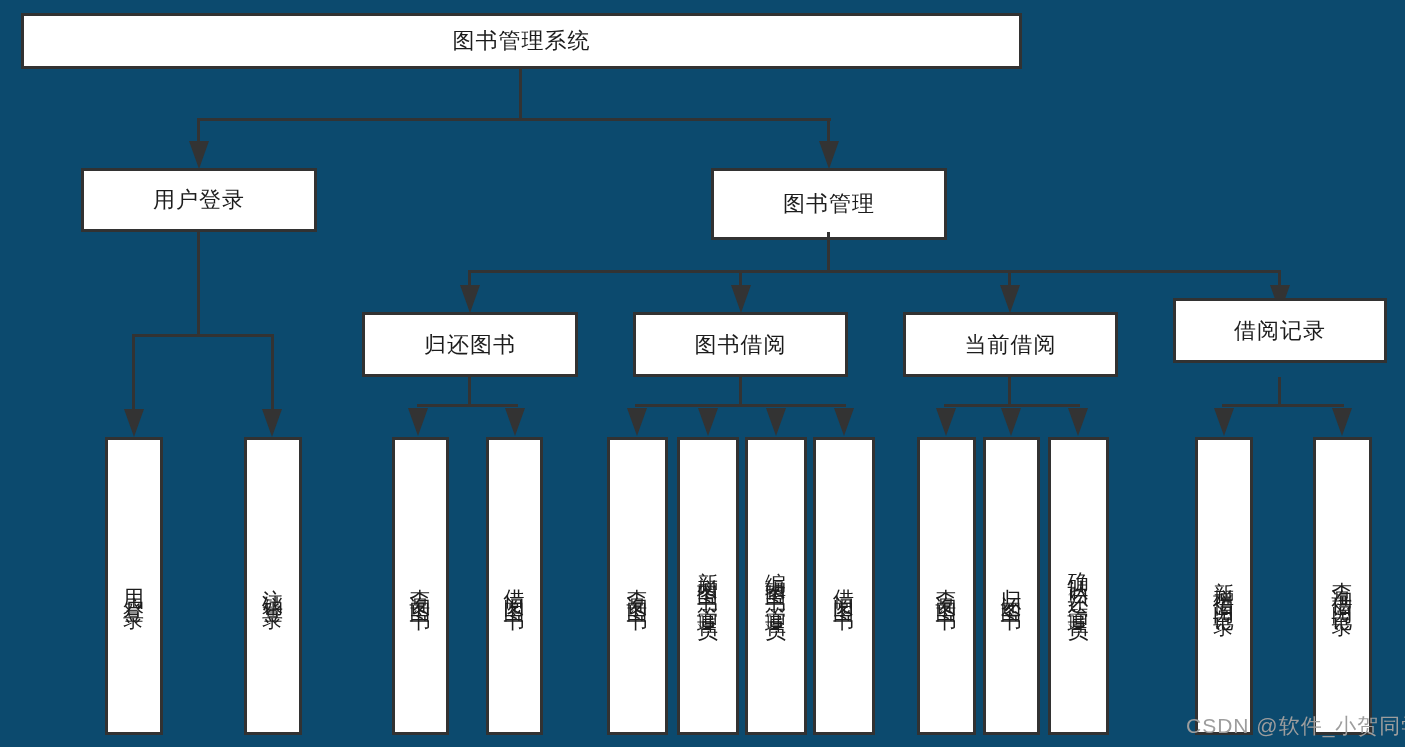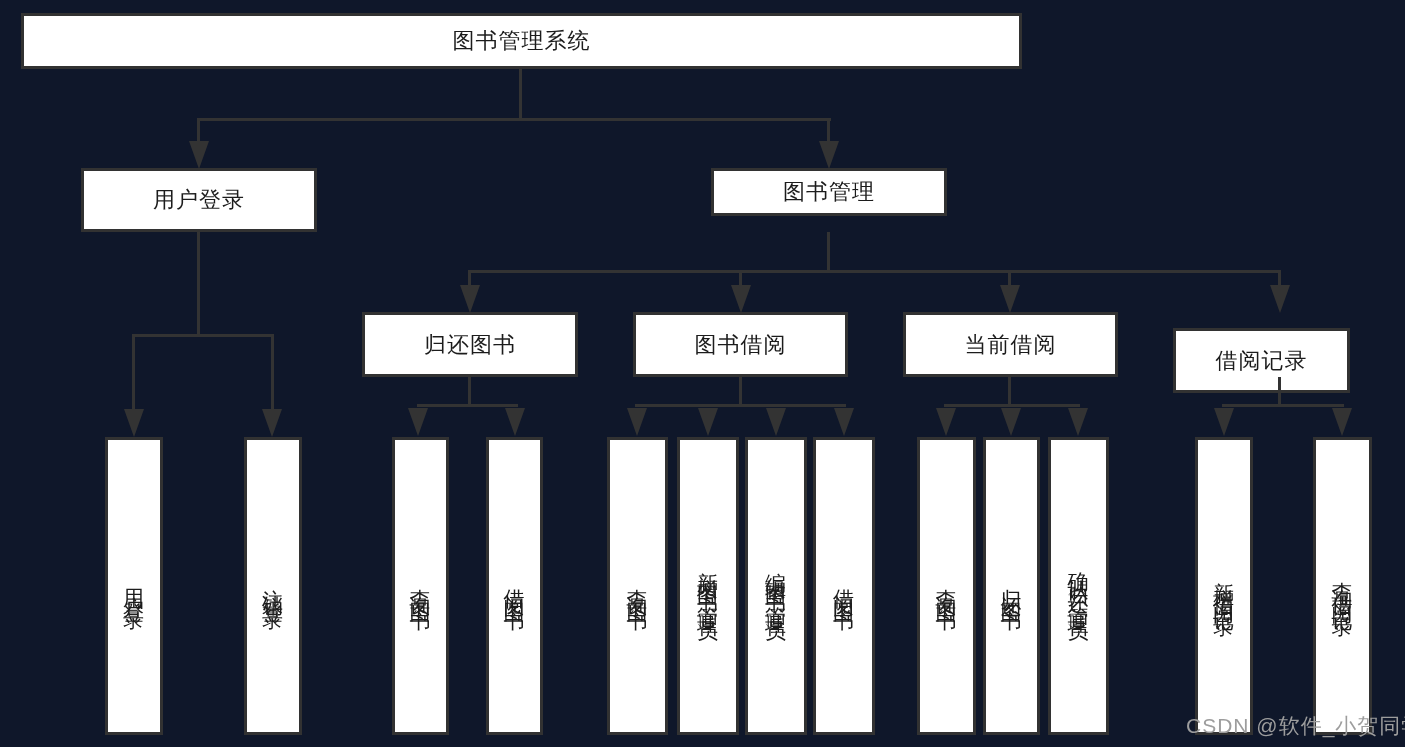--- a/index.html
+++ b/index.html
@@ -1,20 +1,20 @@
 <!DOCTYPE html>
 <html><head>
 <meta charset="utf-8">
 <style>
   html, body { margin: 0; padding: 0; background: #ffffff; }
   .canvas {
     position: relative;
     width: 1405px;
     height: 747px;
-    background: #0f172a;
+    background: #0c4a6e;
     overflow: hidden;
     font-family: "Liberation Sans", sans-serif;
   }
   .node {
     position: absolute;
     box-sizing: border-box;
     border: 3px solid #323232;
     background: #ffffff;
     display: flex;
     align-items: center;
@@ -65,21 +65,21 @@
   <div class="vline" style="left:519px;top:69px;height:51px"></div>
   <div class="hline" style="left:197px;top:118px;width:634px"></div>
   <div class="vline" style="left:197px;top:118px;height:26px"></div>
   <div class="vline" style="left:827px;top:118px;height:26px"></div>
   <div class="arrow" style="left:189px;top:141px"></div>
   <div class="arrow" style="left:819px;top:141px"></div>
 
   <div class="node" style="left:81px;top:168px;width:236px;height:64px">
     <span class="lbl">用户登录</span>
   </div>
-  <div class="node" style="left:711px;top:168px;width:236px;height:48px">
+  <div class="node" style="left:711px;top:168px;width:236px;height:72px">
     <span class="lbl">图书管理</span>
   </div>
 
   <div class="vline" style="left:197px;top:232px;height:105px"></div>
   <div class="hline" style="left:132px;top:334px;width:142px"></div>
   <div class="vline" style="left:132px;top:334px;height:76px"></div>
   <div class="vline" style="left:271px;top:334px;height:76px"></div>
   <div class="arrow" style="left:124px;top:409px"></div>
   <div class="arrow" style="left:262px;top:409px"></div>
 
@@ -96,21 +96,21 @@
 
   <div class="node" style="left:362px;top:312px;width:216px;height:65px">
     <span class="lbl">归还图书</span>
   </div>
   <div class="node" style="left:903px;top:312px;width:215px;height:65px">
     <span class="lbl">当前借阅</span>
   </div>
   <div class="node" style="left:633px;top:312px;width:215px;height:65px">
     <span class="lbl">图书借阅</span>
   </div>
-  <div class="node" style="left:1173px;top:328px;width:177px;height:65px">
+  <div class="node" style="left:1173px;top:298px;width:214px;height:65px">
     <span class="lbl">借阅记录</span>
   </div>
 
   <div class="vline" style="left:468px;top:377px;height:30px"></div>
   <div class="hline" style="left:417px;top:404px;width:101px"></div>
   <div class="arrow" style="left:408px;top:408px"></div>
   <div class="arrow" style="left:505px;top:408px"></div>
 
   <div class="vline" style="left:739px;top:377px;height:30px"></div>
   <div class="hline" style="left:635px;top:404px;width:211px"></div>

